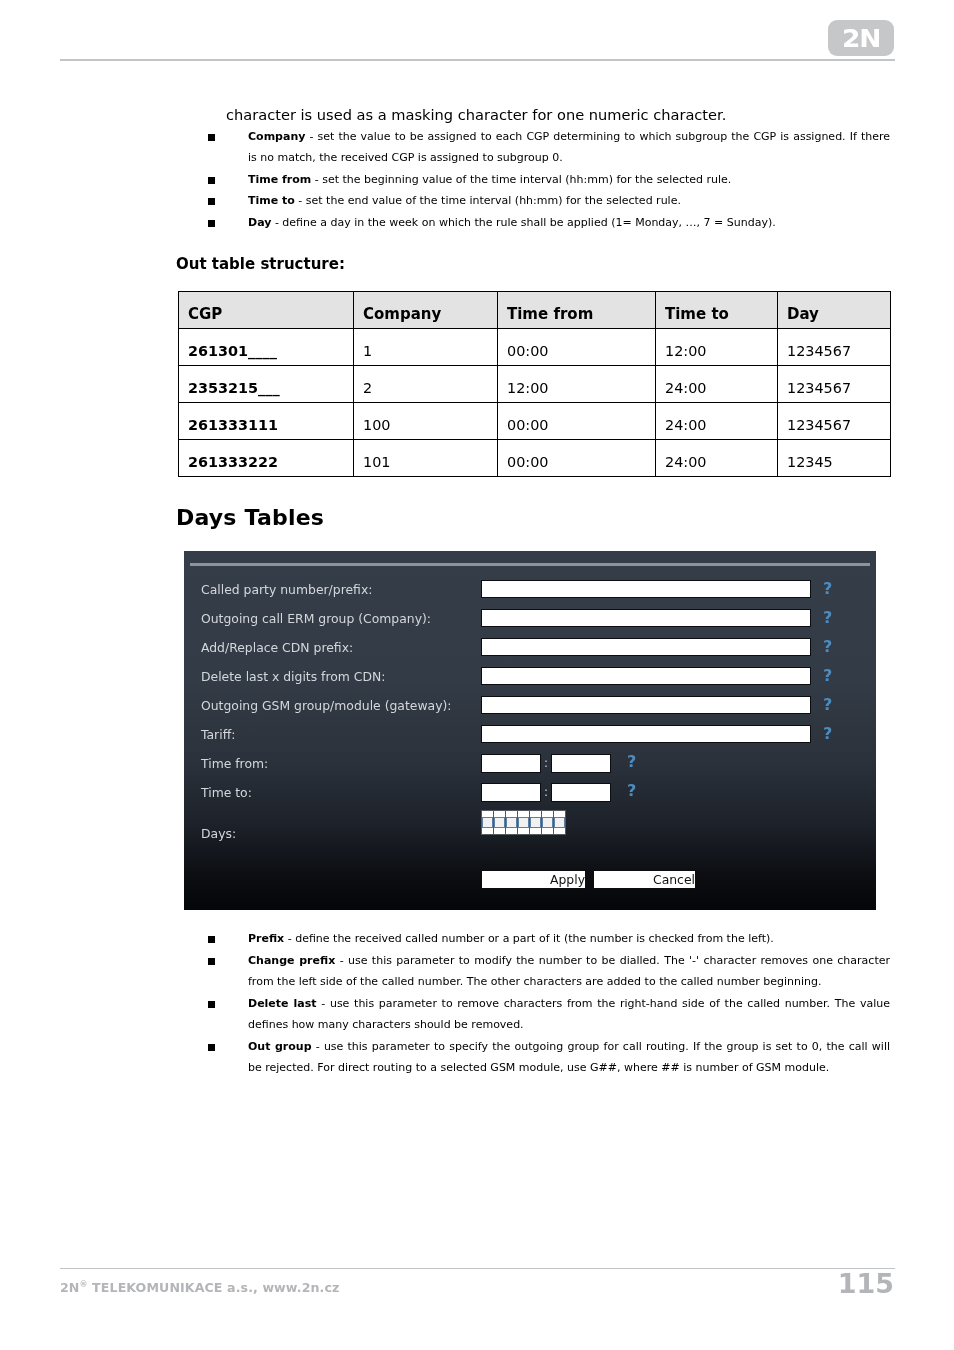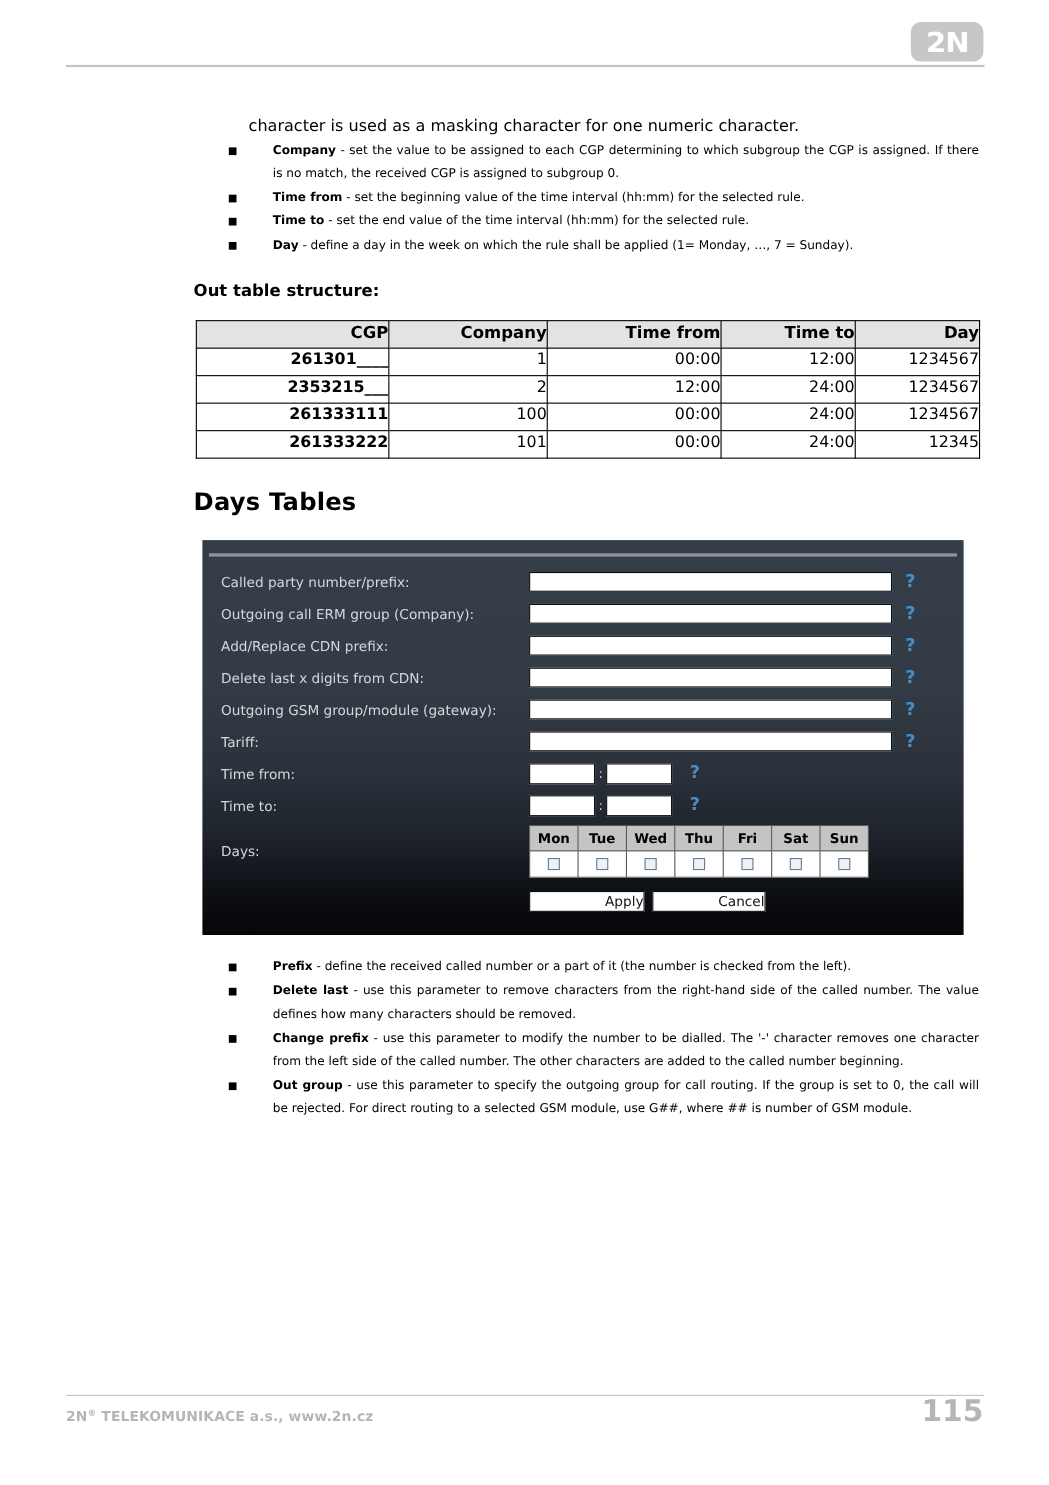--- a/index.html
+++ b/index.html
@@ -108,23 +108,23 @@
     padding-left: 178px;
   }
   table.outtable {
     border-collapse: collapse;
     width: 712px;
     table-layout: fixed;
   }
   table.outtable th,
   table.outtable td {
     border: 1.4px solid #000;
-    padding: 0 0 4px 9px;
+    padding: 12px 0 4px 9px;
     font-size: 14.4px;
-    text-align: right;
+    text-align: left;
     vertical-align: middle;
     height: 20px;
   }
   table.outtable thead th {
     background: #e3e3e3;
     font-weight: bold;
     font-size: 15px;
   }
   table.outtable td.cgp {
     font-weight: bold;
@@ -483,29 +483,20 @@
         <div class="ftime-a"></div>
         <span class="tcolon">:</span>
         <div class="ftime-b"></div>
         <span class="fhelp-time">?</span>
       </div>
 
       <div class="days-row">
         <span class="days-label">Days:</span>
         <table class="days">
           <tbody>
-              <tr>
-            <th>Mon</th>
-            <th>Tue</th>
-            <th>Wed</th>
-            <th>Thu</th>
-            <th>Fri</th>
-            <th>Sat</th>
-            <th>Sun</th>
-          </tr>
           <tr>
             <td><span class="chk"></span></td>
             <td><span class="chk"></span></td>
             <td><span class="chk"></span></td>
             <td><span class="chk"></span></td>
             <td><span class="chk"></span></td>
             <td><span class="chk"></span></td>
             <td><span class="chk"></span></td>
           </tr>
         </tbody>
@@ -520,24 +511,24 @@
     </div>
   </div>
 
   <div style="height:18px"></div>
 
   <ul class="bullets">
     <li>
       <b>Prefix</b><span> - define the received called number or a part of it (the number is checked from the left).</span>
     </li>
     <li>
+      <b>Change prefix</b><span> - use this parameter to modify the number to be dialled. The '-' character removes one character from the left side of the called number. The other characters are added to the called number beginning.</span>
+    </li>
+    <li>
       <b>Delete last</b><span> - use this parameter to remove characters from the right-hand side of the called number. The value defines how many characters should be removed.</span>
-    </li>
-    <li>
-      <b>Change prefix</b><span> - use this parameter to modify the number to be dialled. The '-' character removes one character from the left side of the called number. The other characters are added to the called number beginning.</span>
     </li>
     <li>
       <b>Out group</b><span> - use this parameter to specify the outgoing group for call routing. If the group is set to 0, the call will be rejected. For direct routing to a selected GSM module, use G##, where ## is number of GSM module.</span>
     </li>
   </ul>
 
 </div>
 
 <div class="footer-rule"></div>
 <div class="footer-left"><span>2N</span><sup>®</sup><span> TELEKOMUNIKACE a.s., www.2n.cz</span></div>

